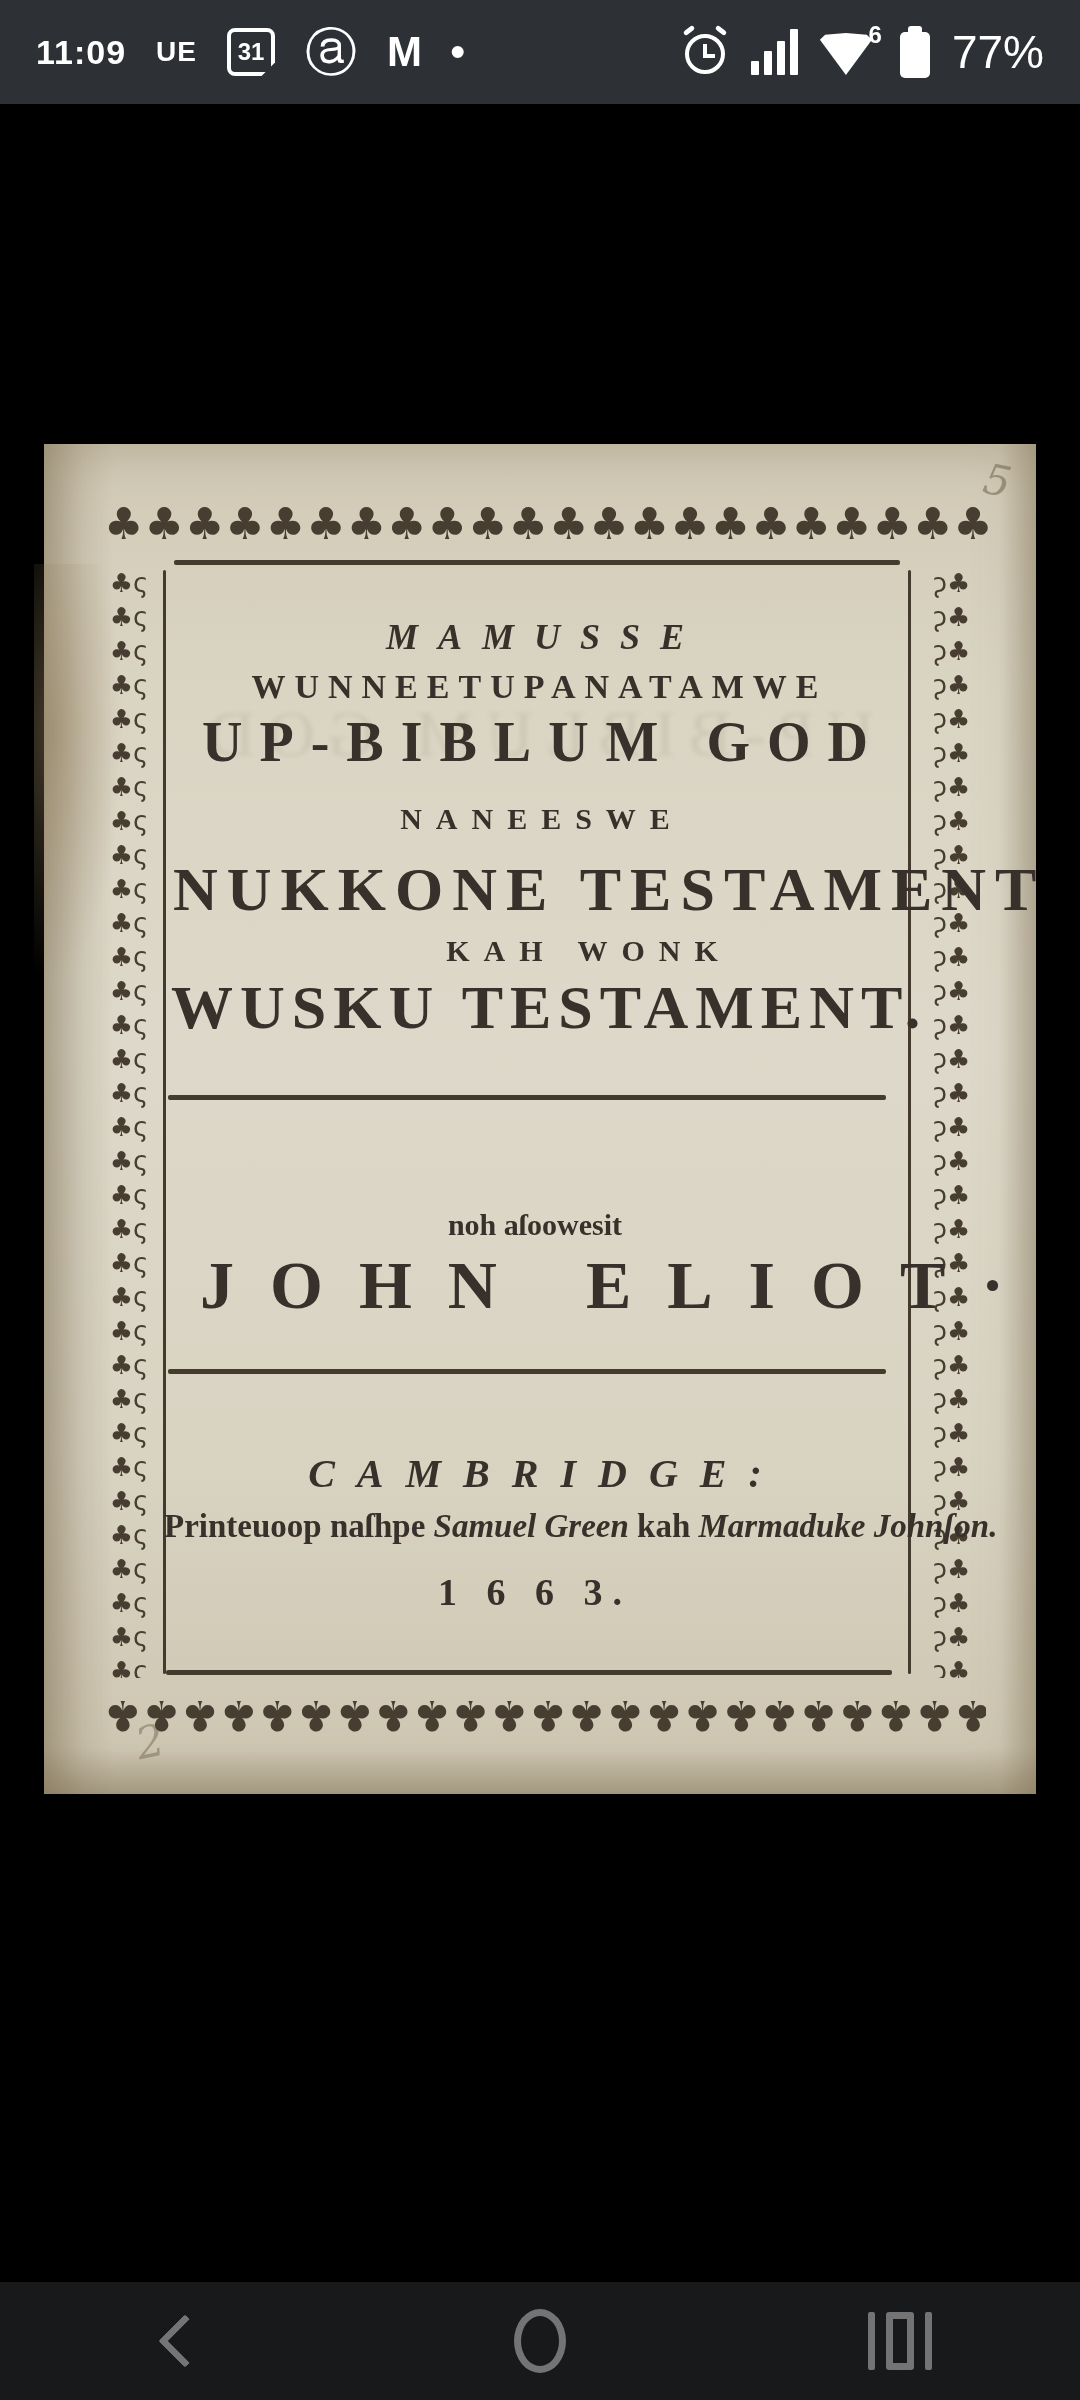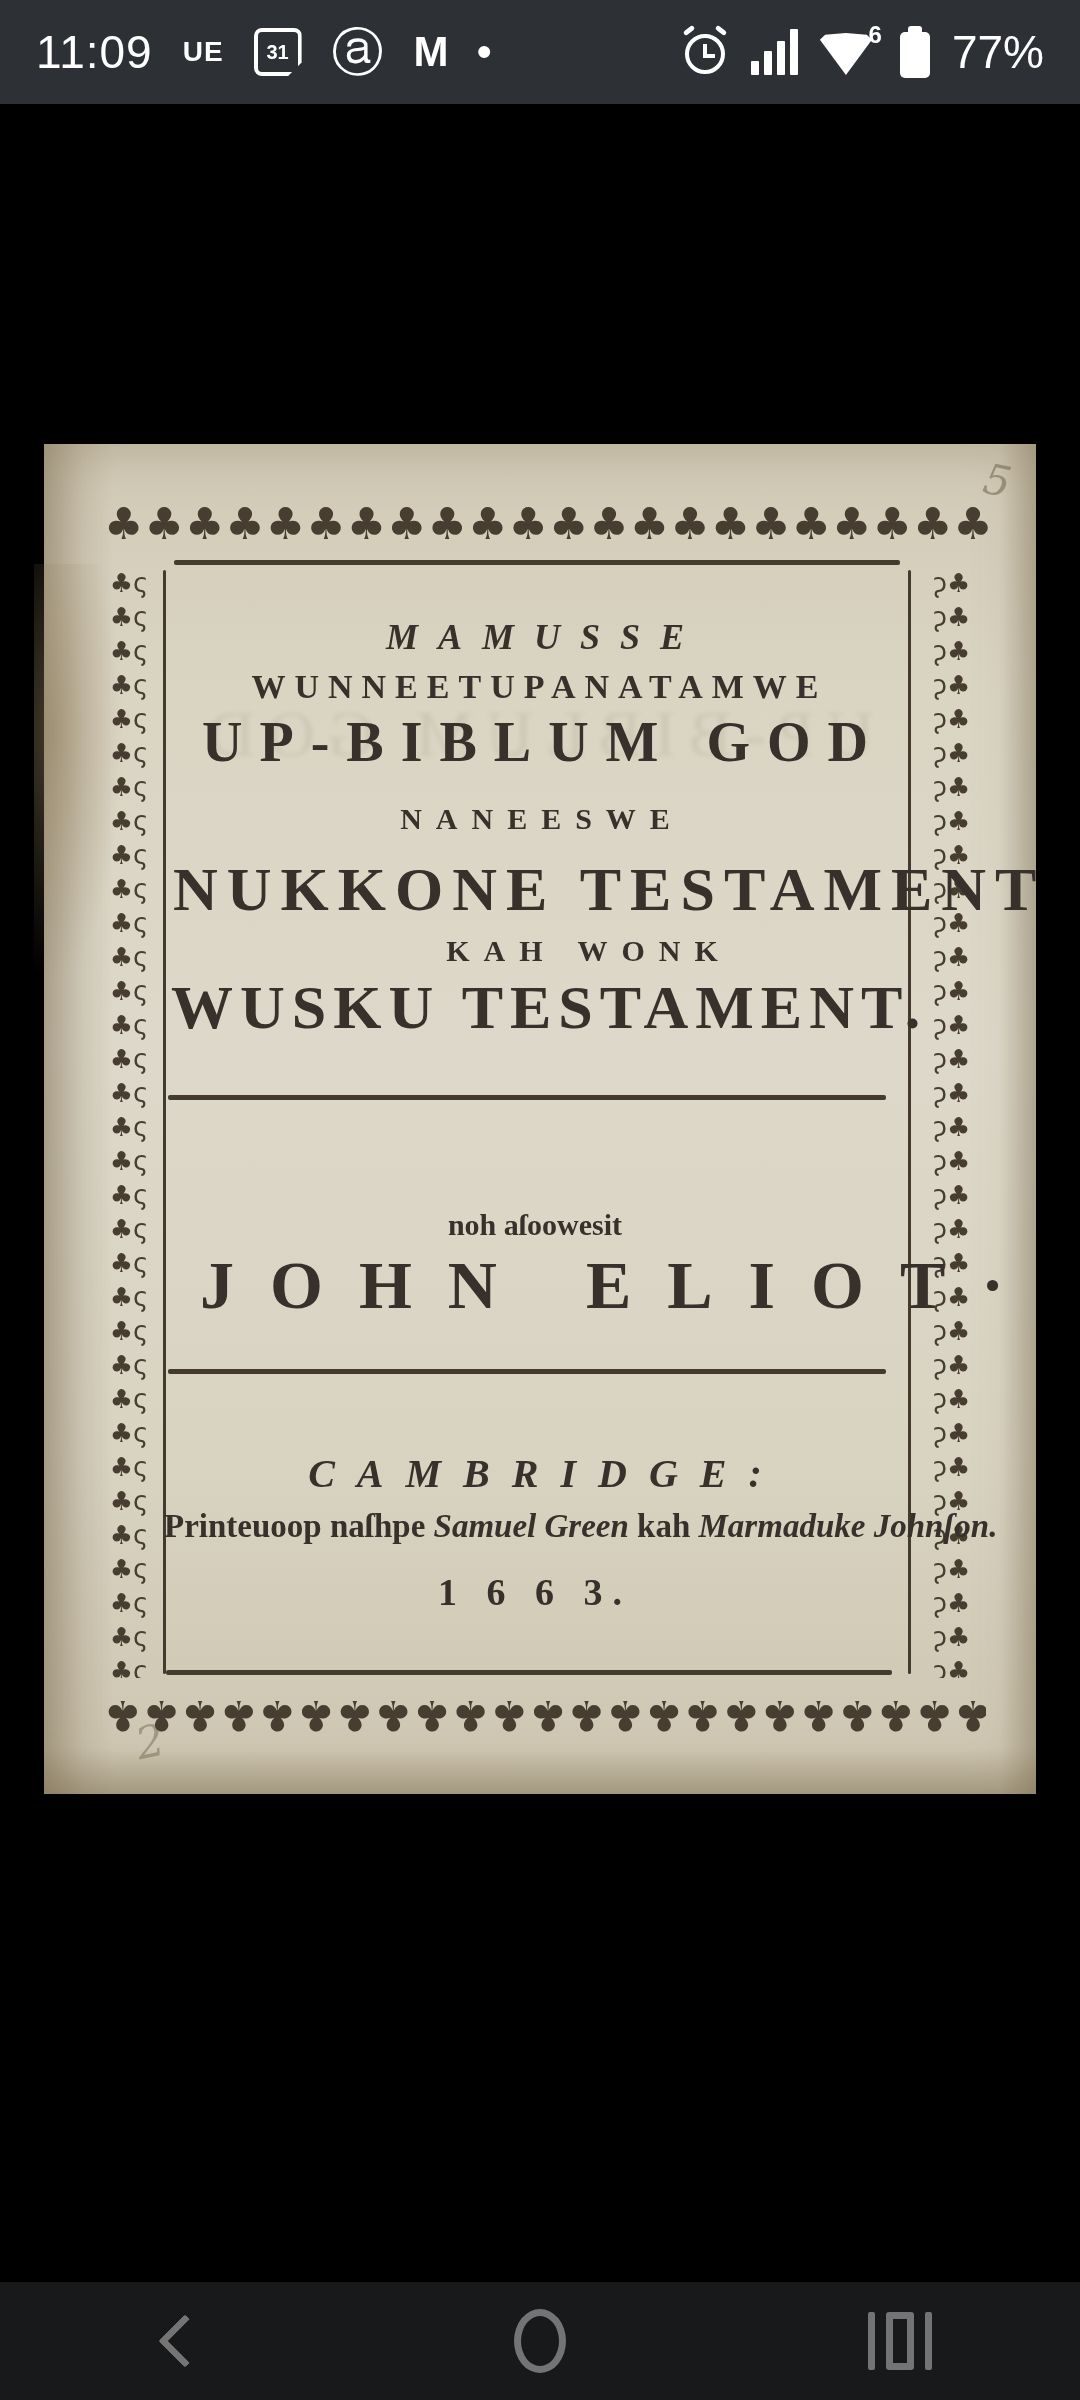--- a/index.html
+++ b/index.html
@@ -4,26 +4,26 @@
 <style>
   * { margin:0; padding:0; box-sizing:border-box; }
   html,body { width:1080px; height:2400px; background:#000; overflow:hidden; position:relative;
               font-family:"Liberation Sans", sans-serif; }
 
   
   .statusbar { position:absolute; top:0; left:0; width:1080px; height:104px;
                background:#2d3035; color:#fff; display:flex; align-items:center;
                justify-content:space-between; padding:0 36px; }
   .sb-left { display:flex; align-items:center; gap:30px; }
-  .sb-time { font-size:46px; font-weight:400; letter-spacing:1px; }
+  .sb-time { font-size:34px; font-weight:700; letter-spacing:1px; }
   .sb-ue { font-size:28px; font-weight:700; letter-spacing:1px; }
   .cal-icon { width:48px; height:48px; border:4px solid #fff; border-radius:8px;
               display:flex; align-items:center; justify-content:center;
               clip-path:polygon(0 0,100% 0,100% 72%,72% 100%,0 100%); }
-  .cal-icon span { font-size:20px; font-weight:700; }
+  .cal-icon span { font-size:24px; font-weight:700; }
   .threads-icon { font-size:52px; line-height:48px; font-family:"DejaVu Sans",sans-serif; }
   .gmail-icon { font-size:42px; font-weight:700; letter-spacing:-2px; }
   .sb-dot { font-size:44px; line-height:40px; }
   .sb-right { display:flex; align-items:center; gap:22px; }
   .alarm-icon { position:relative; width:48px; height:48px; }
   .alarm-icon .face { position:absolute; left:4px; top:6px; width:40px; height:40px;
                       border:4px solid #fff; border-radius:50%; }
   .alarm-icon .hand-v { position:absolute; left:22px; top:16px; width:4px; height:14px; background:#fff; }
   .alarm-icon .hand-h { position:absolute; left:22px; top:26px; width:12px; height:4px; background:#fff; }
   .alarm-icon .bell-l { position:absolute; left:2px; top:0; width:12px; height:5px; background:#fff;

